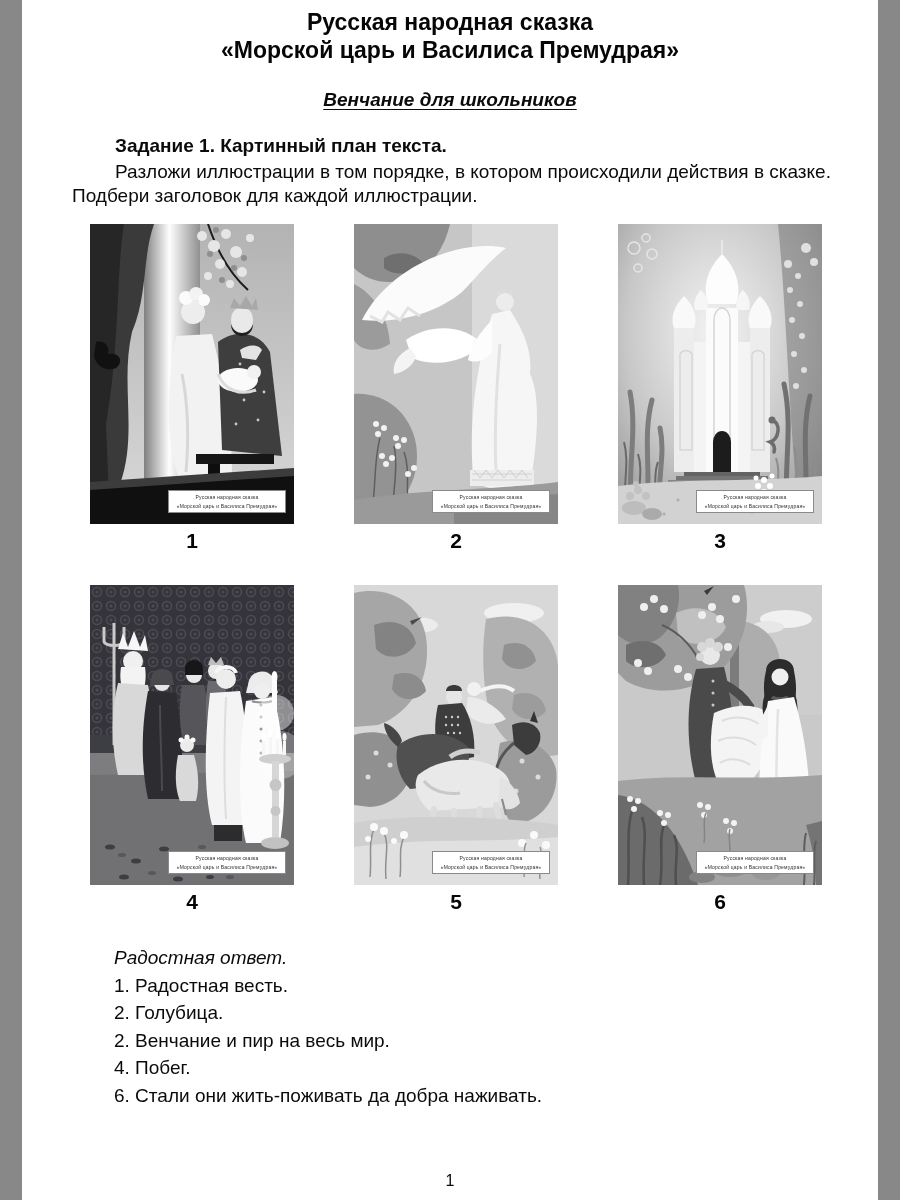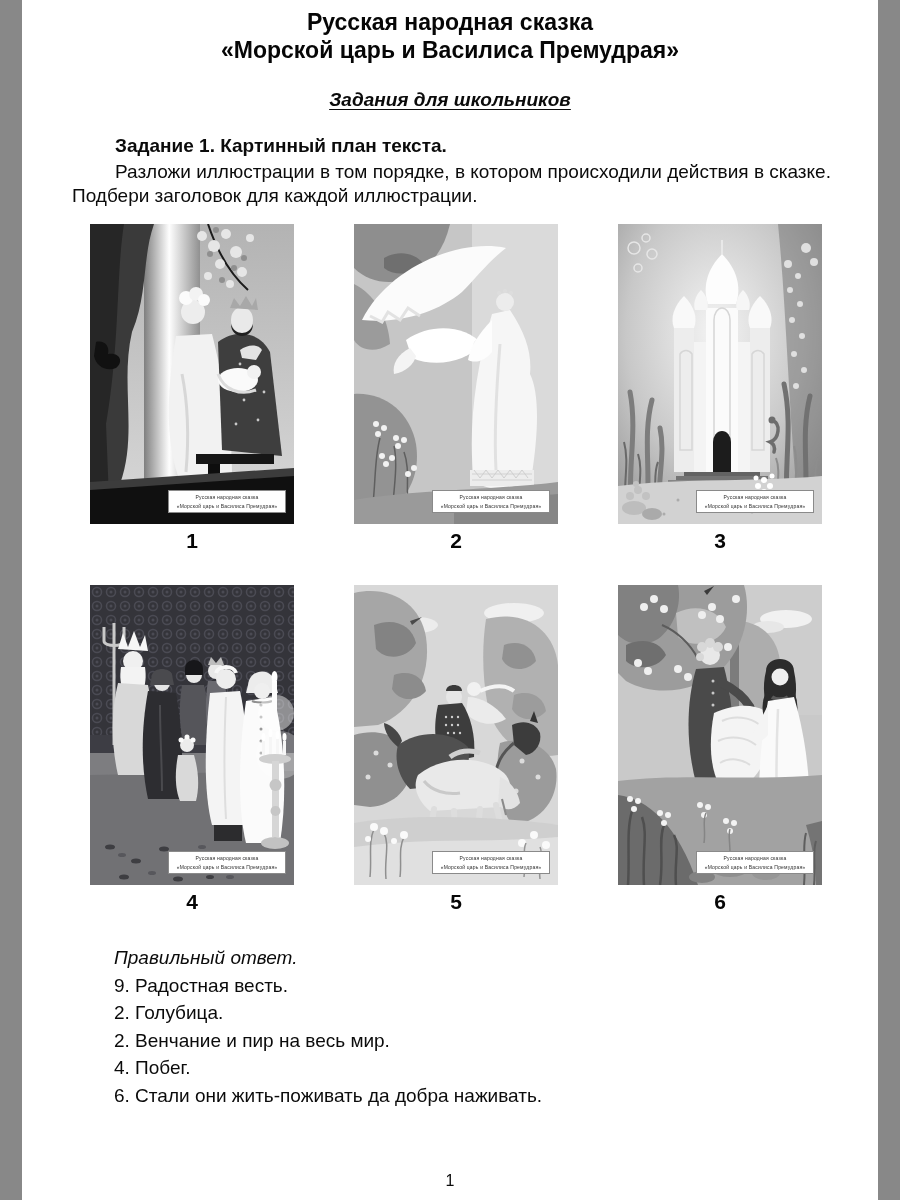--- a/index.html
+++ b/index.html
@@ -50,21 +50,21 @@
 </head>
 <body>
 
 <div class="page">
 
   <div class="title">
     <span>Русская народная сказка</span><br>
     <span>«Морской царь и Василиса Премудрая»</span>
   </div>
 
-  <div class="subtitle">Задания для школьников</div>
+  <div class="subtitle">Венчание для школьников</div>
 
   <div class="task-heading">Задание 1. Картинный план текста.</div>
   <p class="task-text">Разложи иллюстрации в том порядке, в котором происходили действия в сказке. Подбери заголовок для каждой иллюстрации.</p>
 
   <div class="grid">
 
     <figure class="fig">
       <div class="plate">
         <svg viewBox="0 0 204 300" preserveAspectRatio="none">
           <defs>
@@ -673,22 +673,22 @@
           <div>Русская народная сказка</div>
           <div>«Морской царь и Василиса Премудрая»</div>
         </div>
       </div>
       <figcaption class="fig-num">6</figcaption>
     </figure>
 
   </div>
 
   <div class="answers">
-    <div class="answers-heading">Правильный ответ.</div>
-    <div class="answer-item">9. Радостная весть.</div>
+    <div class="answers-heading">Радостная ответ.</div>
+    <div class="answer-item">1. Радостная весть.</div>
     <div class="answer-item">2. Голубица.</div>
     <div class="answer-item">2. Венчание и пир на весь мир.</div>
     <div class="answer-item">4. Побег.</div>
     <div class="answer-item">6. Стали они жить-поживать да добра наживать.</div>
   </div>
 
   <div class="page-number">1</div>
 
 </div>
 

